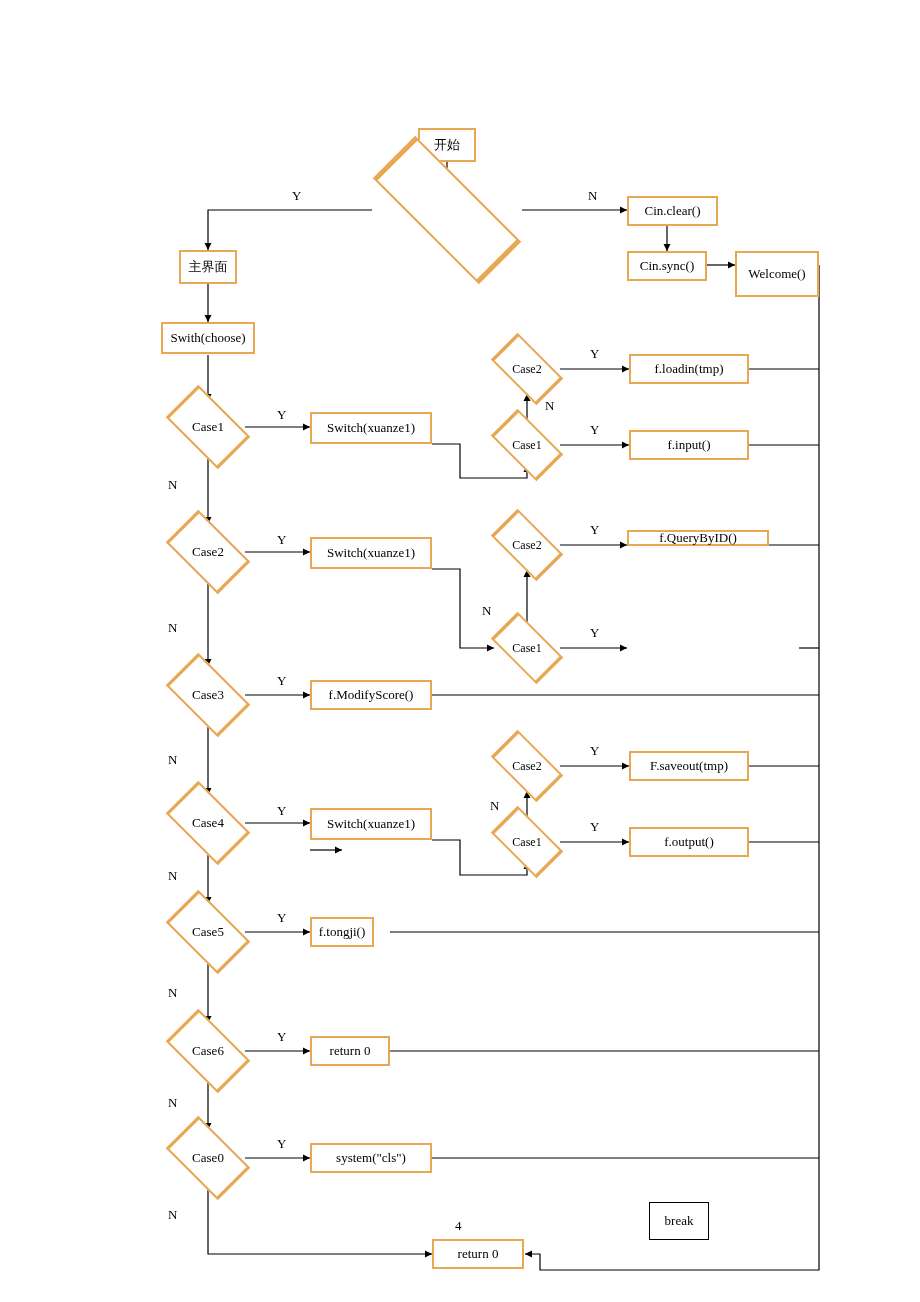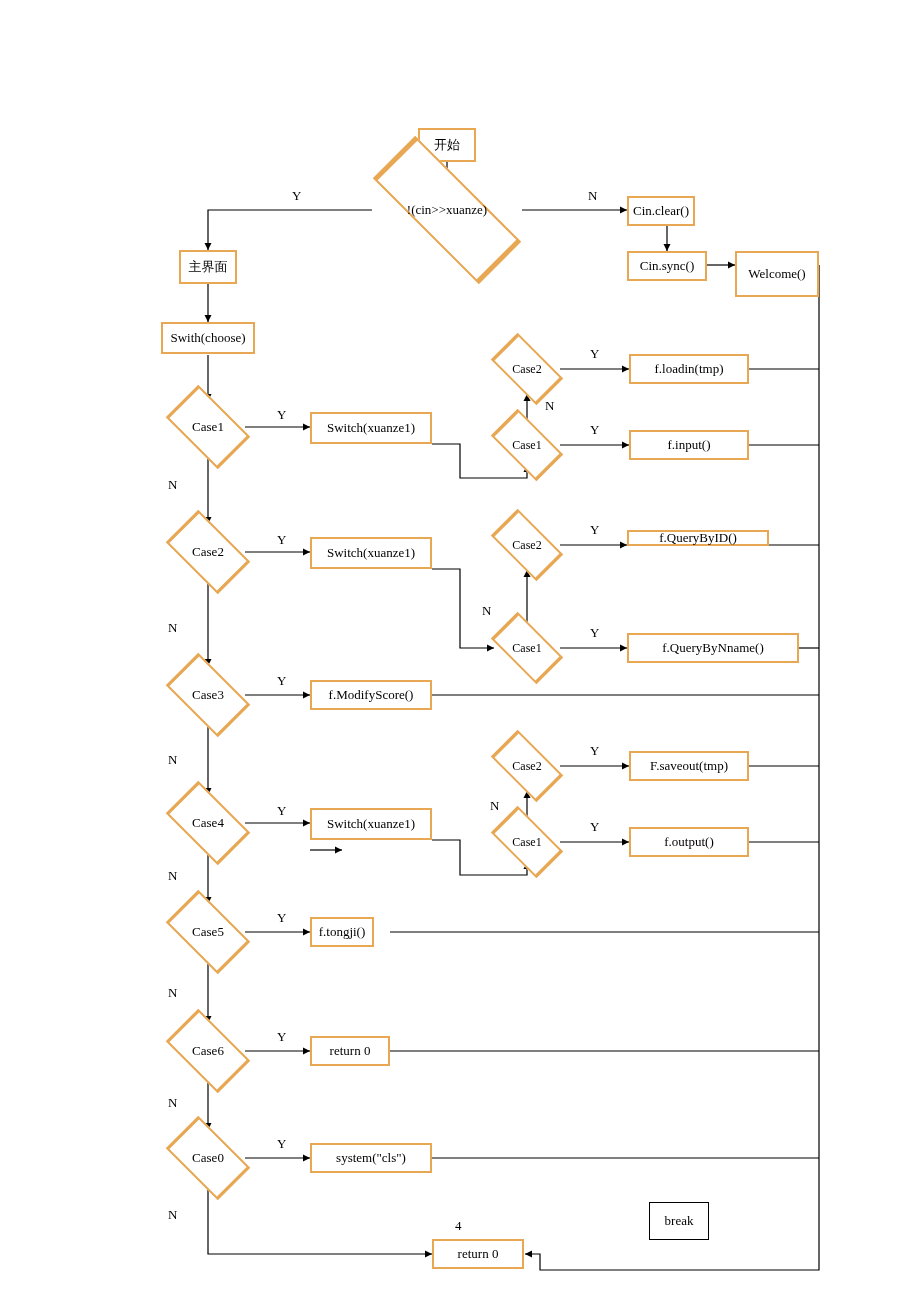--- a/index.html
+++ b/index.html
@@ -71,25 +71,22 @@
 <path d="M749,842 L819,842"></path>
 <path d="M819,265 L819,1270 L540,1270 L540,1254 L525,1254" marker-end="url(#ah)"></path>
 </g>
 </svg>
 
 <div class="box" style="left:418px;top:128px;width:58px;height:34px">
       <span>开始</span>
     </div>
 
 <div class="diamond" style="left:417px;top:180px;width:60px;height:60px;transform:rotate(45deg) scaleX(2.5)"></div>
-<div class="dlabel" style="left:372px;top:190px;width:150px;height:40px">
-      <span>!(cin&gt;&gt;xuanze)</span>
-    </div>
-
-<div class="box" style="left:627px;top:196px;width:68px;height:30px">
+
+<div class="box" style="left:627px;top:196px;width:91px;height:30px">
       <span>Cin.clear()</span>
     </div>
 <div class="box" style="left:627px;top:251px;width:80px;height:30px">
       <span>Cin.sync()</span>
     </div>
 <div class="box" style="left:735px;top:251px;width:84px;height:46px">
       <span>Welcome()</span>
     </div>
 
 <div class="box" style="left:179px;top:250px;width:58px;height:34px">
@@ -136,23 +133,20 @@
 <div class="dlabel" style="left:494px;top:526px;width:66px;height:38px;font-size:12px">
       <span>Case2</span>
     </div>
 <div class="diamond" style="left:508px;top:629px;width:38px;height:38px;transform:rotate(45deg) scaleX(1.7)"></div>
 <div class="dlabel" style="left:494px;top:629px;width:66px;height:38px;font-size:12px">
       <span>Case1</span>
     </div>
 
 <div class="box" style="left:627px;top:530px;width:142px;height:16px">
       <span>f.QueryByID()</span>
-    </div>
-<div class="box" style="left:627px;top:633px;width:172px;height:30px">
-      <span>f.QueryByNname()</span>
     </div>
 
 <div class="diamond" style="left:185px;top:672px;width:46px;height:46px;transform:rotate(45deg) scaleX(1.6)"></div>
 <div class="dlabel" style="left:170px;top:673px;width:76px;height:44px">
       <span>Case3</span>
     </div>
 <div class="box" style="left:310px;top:680px;width:122px;height:30px">
       <span>f.ModifyScore()</span>
     </div>
 

